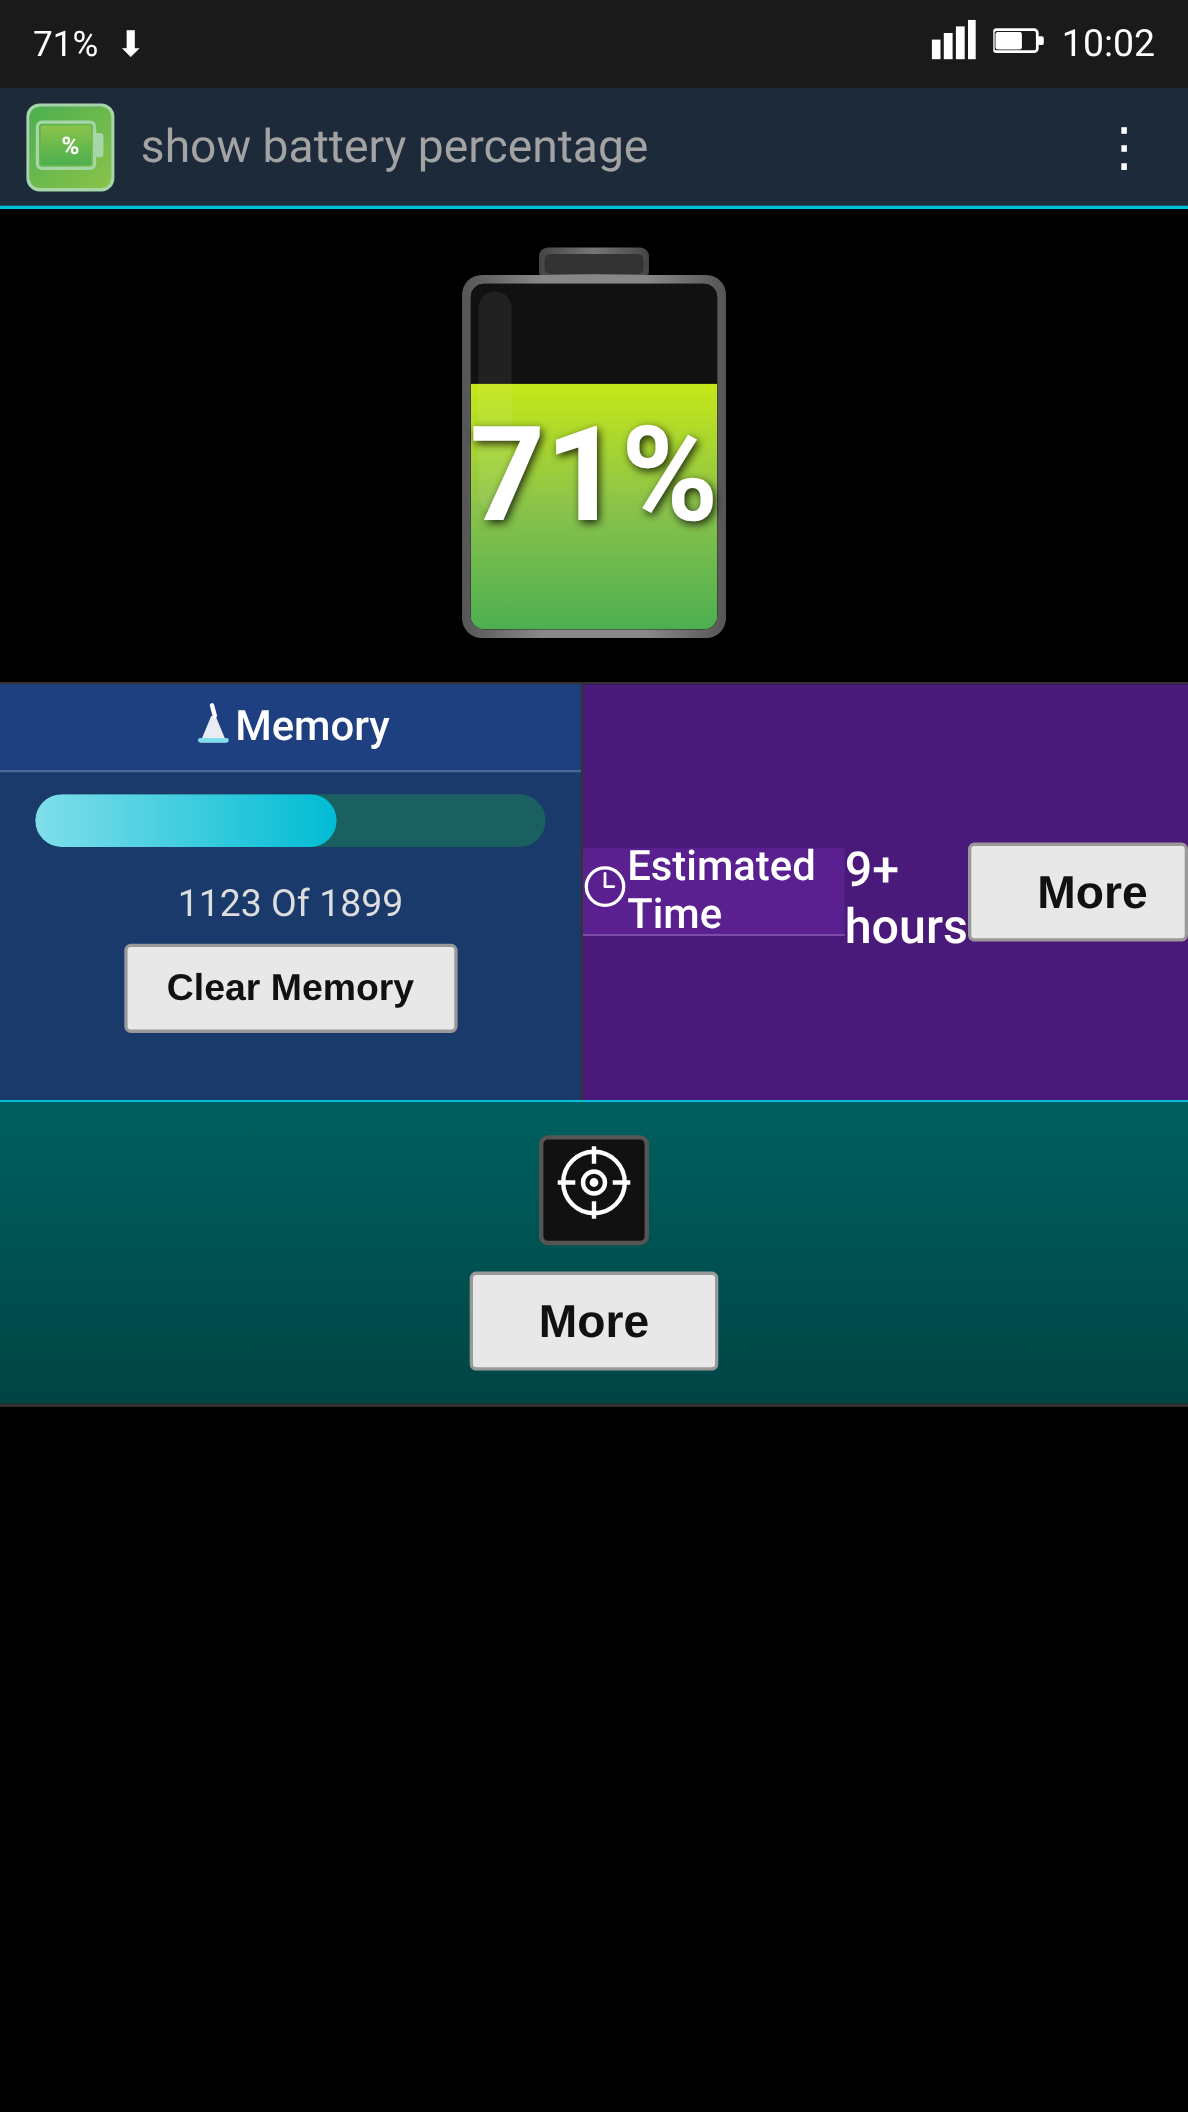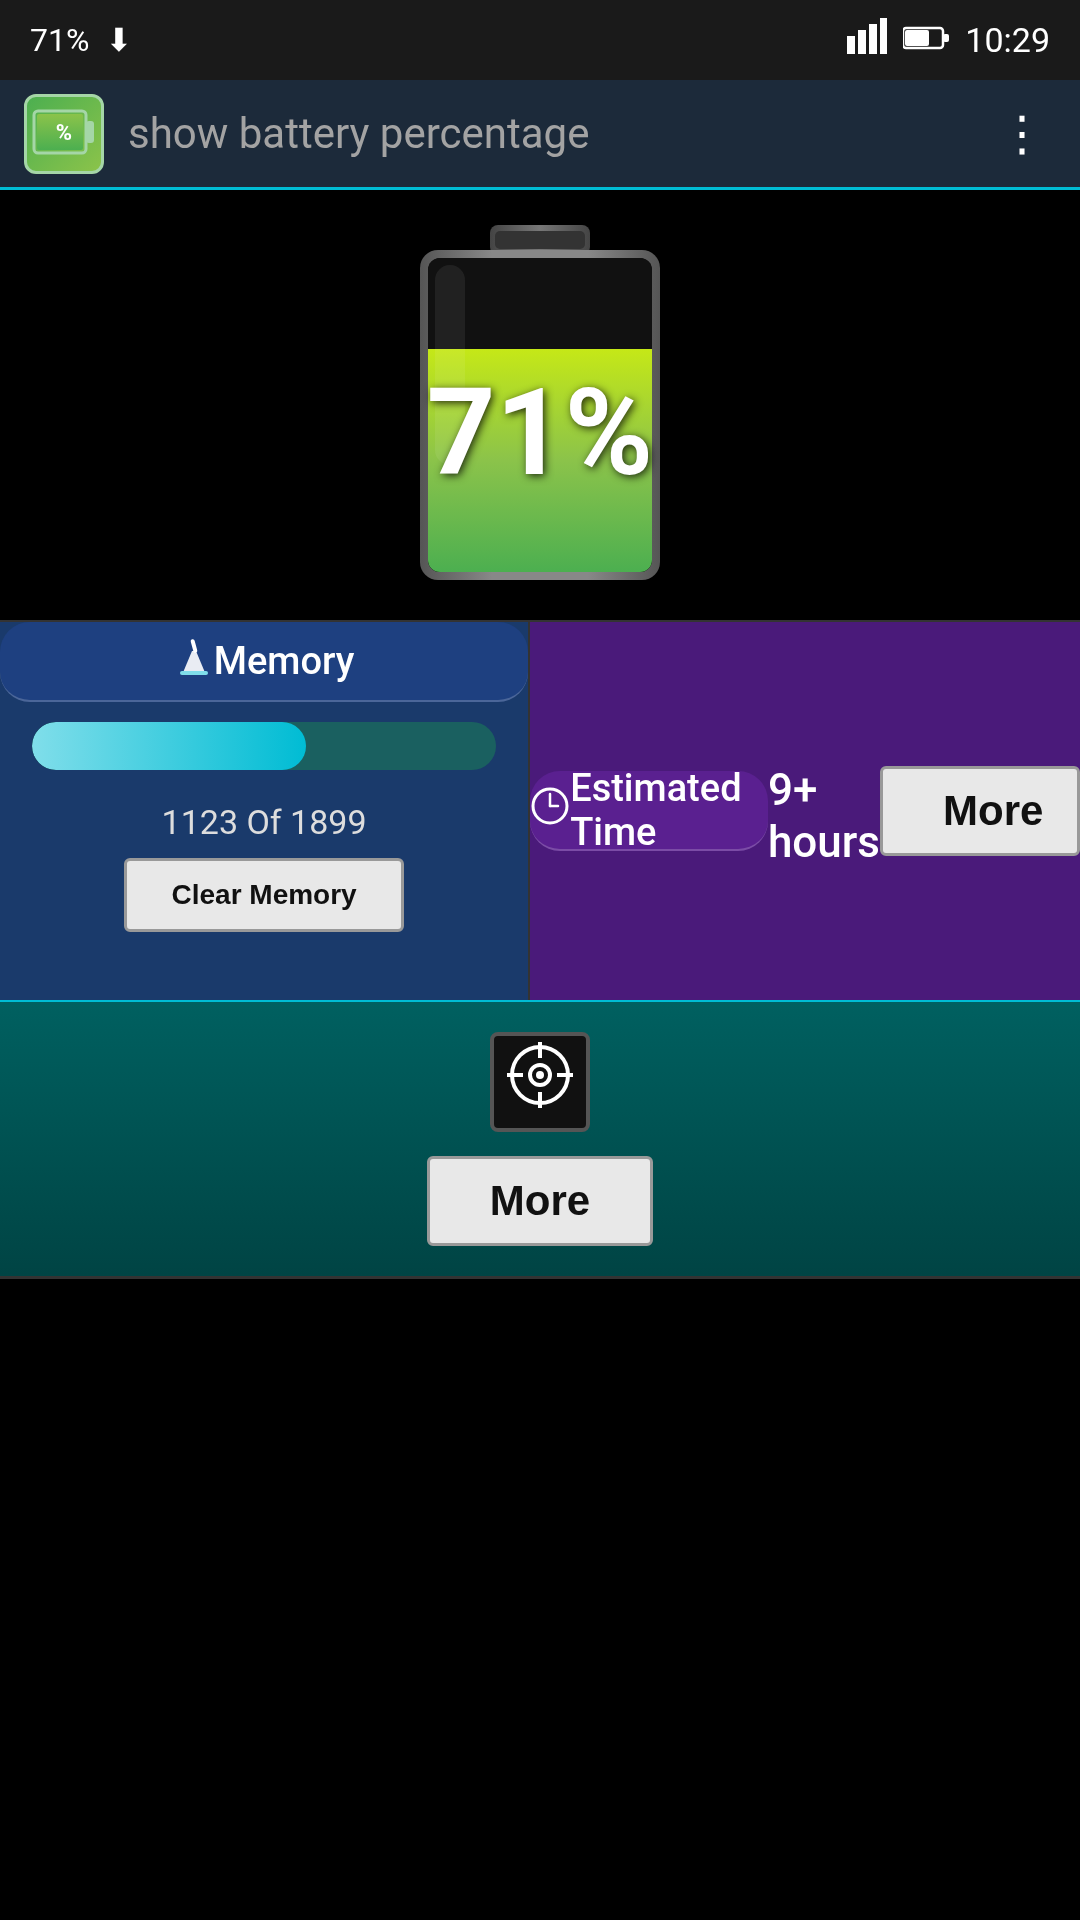--- a/index.html
+++ b/index.html
@@ -125,21 +125,20 @@
       flex-direction: column;
       align-items: center;
     }
     .card-header {
       width: 100%;
       height: 80px;
       display: flex;
       align-items: center;
       justify-content: center;
       border-bottom: 2px solid rgba(255,255,255,0.2);
-      border-radius: 30px;
     }
     #memory-header {
       background: #1e4080;
     }
     .card-header-icon {
       font-size: 36px;
       color: #fff;
     }
     .card-header-text {
       color: #fff;
@@ -166,21 +165,21 @@
     #memory-stats {
       color: #ddd;
       font-size: 34px;
       margin: 24px 0 16px;
     }
     #clear-memory-btn {
       background: #e8e8e8;
       border: 3px solid #999;
       border-radius: 6px;
       padding: 18px 36px;
-      font-size: 28px;
+      font-size: 34px;
       font-weight: bold;
       color: #111;
       cursor: pointer;
       min-width: 280px;
       text-align: center;
     }
 
     
     #estimated-card {
       flex: 1;
@@ -305,21 +304,21 @@
         <rect x="33" y="0" width="8" height="36" fill="white"></rect>
       </svg>
     </span>
     <span>
       <svg width="46" height="28" viewBox="0 0 46 28">
         <rect x="0" y="4" width="40" height="20" rx="3" fill="none" stroke="white" stroke-width="2.5"></rect>
         <rect x="40" y="10" width="6" height="8" rx="2" fill="white"></rect>
         <rect x="2" y="6" width="24" height="16" rx="2" fill="white"></rect>
       </svg>
     </span>
-    <span>10:29</span>
+    <span>10:02</span>
   </div>
 </div>
 
 <div id="app-bar">
   <div id="app-icon">
     <svg width="70" height="70" viewBox="0 0 70 70">
 
       <rect x="5" y="12" width="52" height="42" rx="4" fill="none" stroke="#a5d6a7" stroke-width="3"></rect>
       <rect x="57" y="22" width="8" height="22" rx="3" fill="#a5d6a7"></rect>
 

